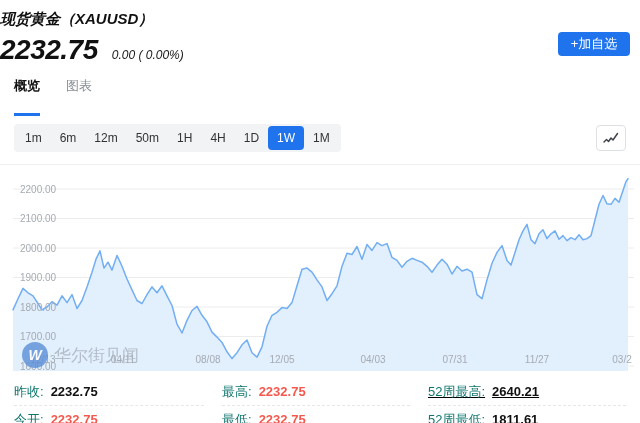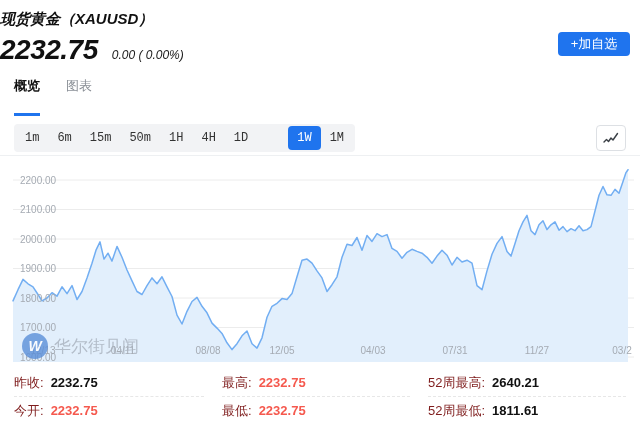--- a/index.html
+++ b/index.html
@@ -16,31 +16,31 @@
   .close-row{margin-top:6px;font-size:12px;color:#9b9ea3;}
   .close-label{color:#222;font-weight:700;margin-right:2px;}
   .add-btn{position:absolute;top:32px;right:10px;width:72px;height:24px;border:none;border-radius:4px;
     background:#1f74ee;color:#fff;font-size:13px;font-family:inherit;cursor:pointer;}
   .tabs{display:flex;gap:26px;padding:0 14px;margin-top:13px;}
   .tab{font-size:13px;color:#8a8f96;padding-bottom:18px;border-bottom:3px solid transparent;cursor:pointer;}
   .tab.active{color:#111;font-weight:700;border-bottom-color:#1f74ee;}
   .tf-row{display:flex;align-items:center;margin:8px 14px 0;}
   .tf-bar{display:inline-flex;background:#f2f3f5;border-radius:4px;padding:2px;}
   .tf-btn{border:none;background:transparent;font-size:12px;font-weight:500;color:#333;
-    padding:5px 9px;border-radius:4px;font-family:Liberation Mono, monospace;cursor:pointer;min-width:30px;}
-  .tf-btn.active{background:#1f74ee;color:#fff;margin-left:31px;}
+    padding:5px 9px;border-radius:4px;font-family:Liberation Sans, sans-serif;cursor:pointer;min-width:30px;}
+  .tf-btn.active{background:#1f74ee;color:#fff;}
   .chart-type-btn{margin-left:auto;width:30px;height:26px;background:#fff;border:1px solid #dde0e4;
     border-radius:4px;display:flex;align-items:center;justify-content:center;cursor:pointer;padding:0;}
-  .chart-wrap{margin-top:3px;border-top:1px solid #eef0f2;}
+  .chart-wrap{margin-top:12px;border-top:1px solid #eef0f2;}
   .chart-wrap svg{display:block;width:640px;height:206px;}
   .stats{display:grid;grid-template-columns:208px 206px 1fr;padding:7px 14px 0;}
   .cell{display:flex;align-items:center;height:27px;border-bottom:1px dashed #e7e7e7;
     margin-right:18px;font-size:13px;}
-  .cell:nth-child(3n){margin-right:0;}
-  .cell .label{color:#7f1d1d;}
+  .cell:nth-child(3n){margin-right:0;text-decoration:underline;}
+  .cell .label{color:#0f766e;}
   .cell .value{font-weight:700;margin-left:7px;color:#111;}
   .cell.red .value{color:#f5594e;}
 </style>
 </head>
 <body>
 
 <div class="header">
   <div class="title">现货黄金（XAUUSD）</div>
   <div class="price-row">
     <span class="price">2232.75</span>
@@ -51,21 +51,21 @@
 
 <div class="tabs">
   <div class="tab active">概览</div>
   <div class="tab">图表</div>
 </div>
 
 <div class="tf-row">
   <div class="tf-bar">
     <button class="tf-btn">1m</button>
     <button class="tf-btn">6m</button>
-    <button class="tf-btn">15m</button>
+    <button class="tf-btn">12m</button>
     <button class="tf-btn">50m</button>
     <button class="tf-btn">1H</button>
     <button class="tf-btn">4H</button>
     <button class="tf-btn">1D</button>
     <button class="tf-btn active">1W</button>
     <button class="tf-btn">1M</button>
   </div>
   <button class="chart-type-btn">
     <svg width="16" height="12" viewBox="0 0 16 12">
       <polyline points="1,10 3.5,7.5 5.5,9.5 8,6 10,8 14.5,1.5" fill="none" stroke="#3a3f45" stroke-width="1.4" stroke-linecap="round" stroke-linejoin="round"></polyline>

